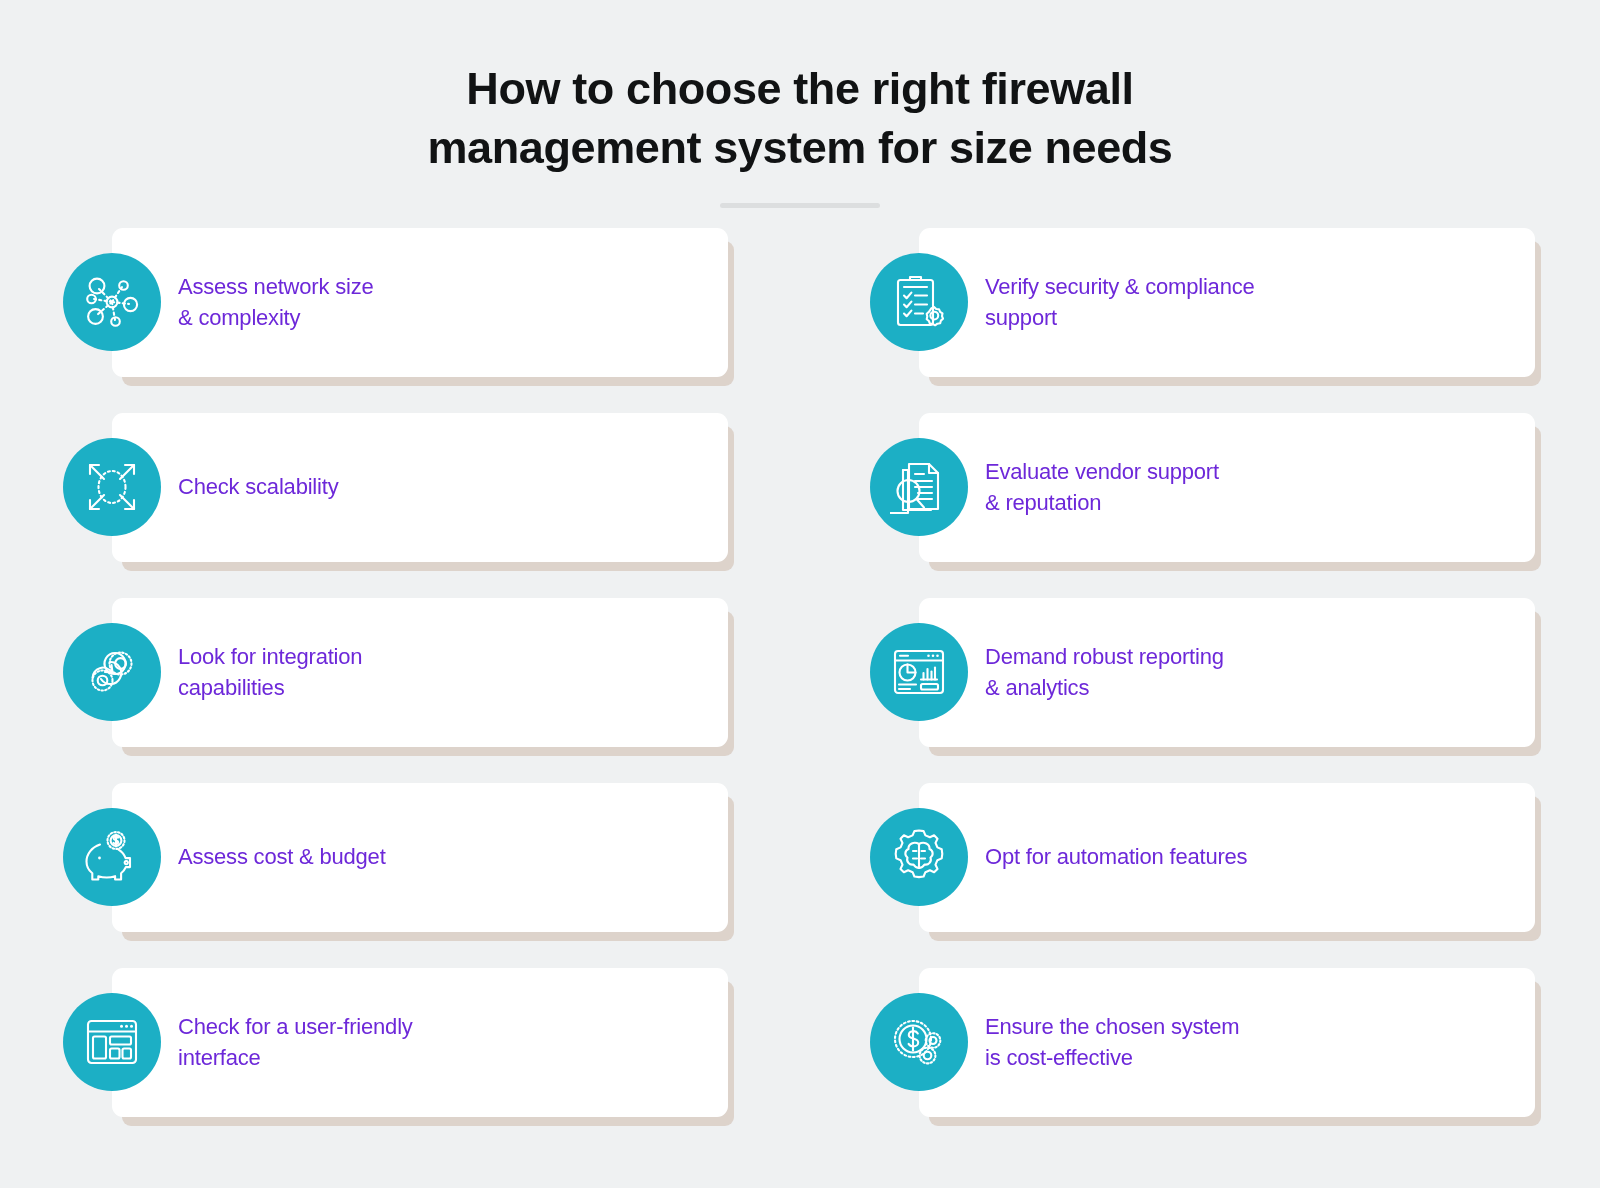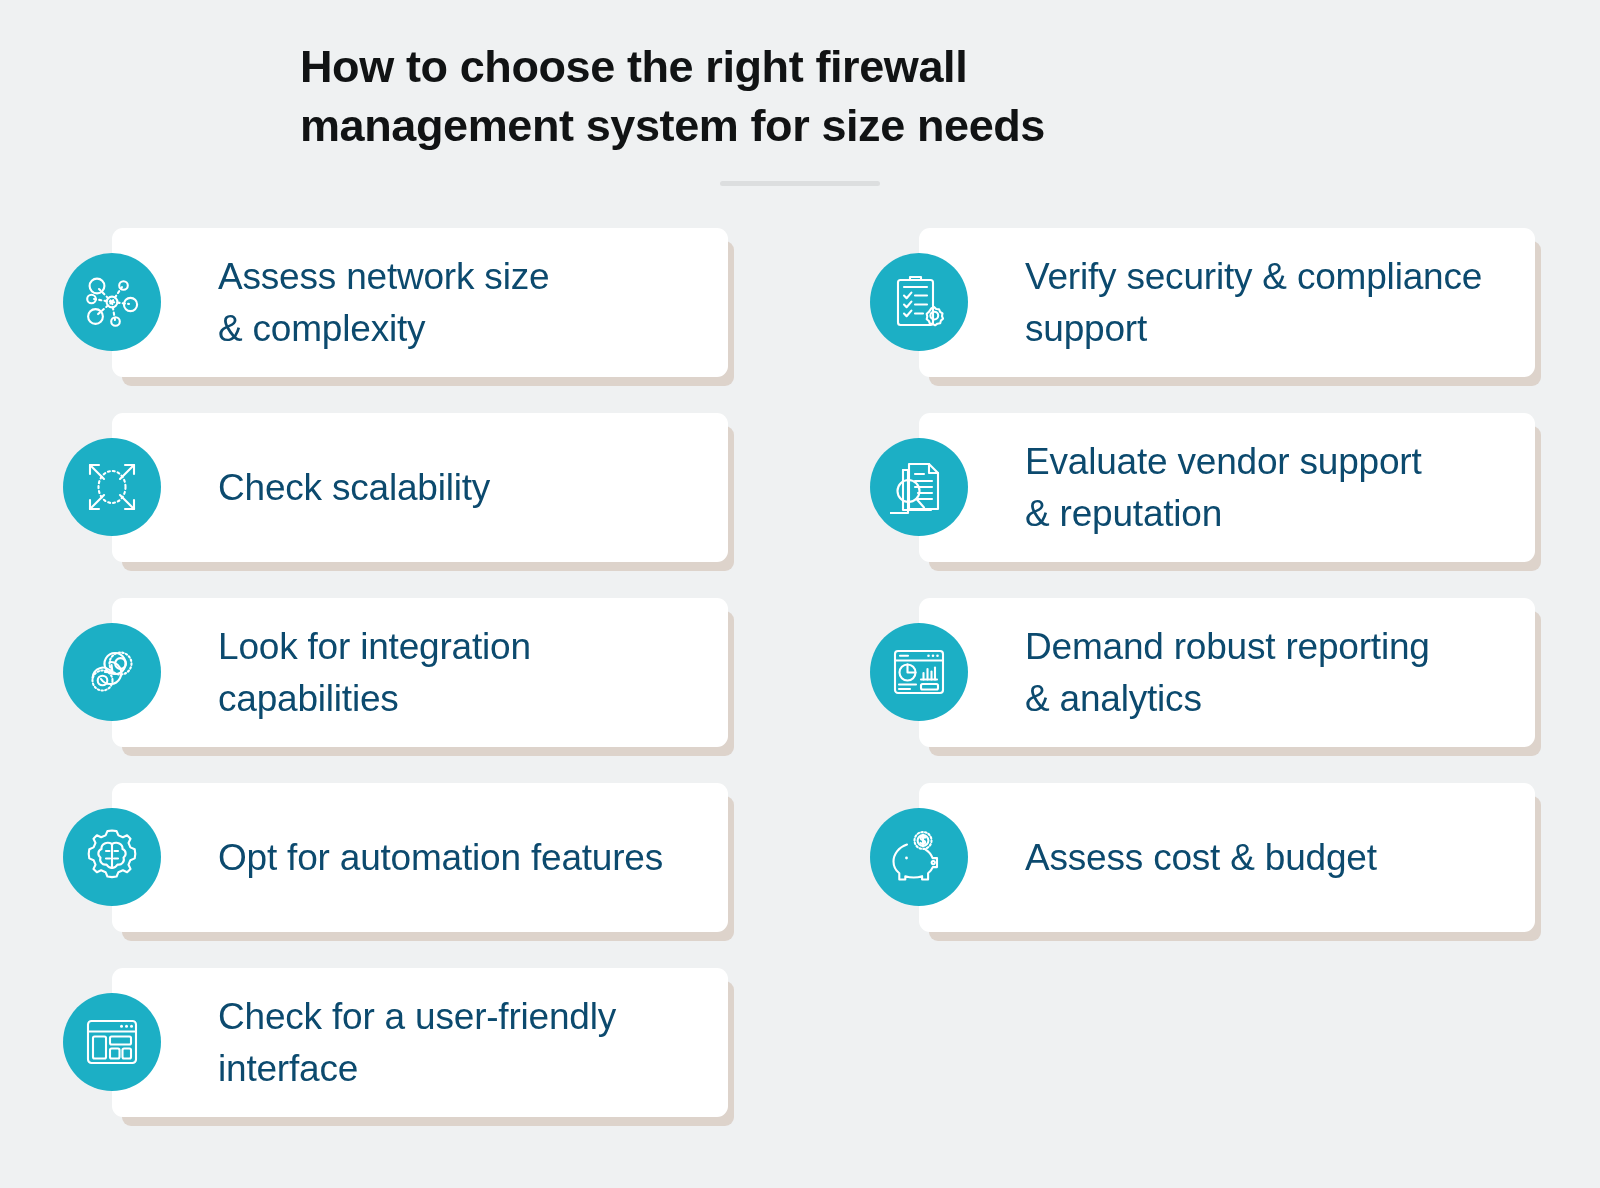--- a/index.html
+++ b/index.html
@@ -5,21 +5,21 @@
   html,body{margin:0;padding:0;}
   body{
     width:1600px;height:1188px;
     background:#eff1f2;
     font-family:"Liberation Sans","DejaVu Sans",sans-serif;
     overflow:hidden;
   }
   .page{position:relative;width:1600px;height:1188px;}
 
   
-  .header{padding-top:38px;}
+  .header{padding-top:60px;text-align:center;}
   .title{
     font-size:45px;line-height:1.3;font-weight:bold;color:#111314;
     letter-spacing:-0.4px;margin:0 auto;max-width:1000px;
   }
   .title .line{display:block;}
   .divider{
     width:160px;height:5px;background:#dcdedf;border-radius:3px;
     margin:26px auto 0 auto;
   }
 
@@ -35,22 +35,22 @@
   .cell{position:relative;height:149px;}
 
   .card{
     position:absolute;left:49px;top:0;
     width:616px;height:149px;
     background:#ffffff;border-radius:11px;
     box-shadow:8px 11px 0 -2px rgba(205,186,172,.55);
     display:flex;align-items:center;
   }
   .card-text{
-    margin-left:106px;
-    font-size:37px;line-height:1.38;color:#0c4a6e;
+    margin-left:66px;
+    font-size:22px;line-height:1.38;color:#6d28d9;
     font-weight:400;letter-spacing:-0.2px;
     white-space:pre-line;
   }
 
   .icon-badge{
     position:absolute;left:0;top:25px;
     width:98px;height:98px;border-radius:50%;
     background:#1cafc5;
     display:flex;align-items:center;justify-content:center;
     z-index:3;
@@ -213,48 +213,48 @@
         <line x1="45" y1="36.5" x2="45" y2="24.5"></line>
         <line x1="9" y1="41.5" x2="26" y2="41.5"></line>
         <line x1="9" y1="46" x2="20" y2="46"></line>
         <rect x="31" y="41" width="17" height="5.5" rx="1.5"></rect>
       </g>
           </svg>
         </div>
       </div>
       <div class="cell">
         <div class="card">
-          <span class="card-text">Opt for automation features</span>
-        </div>
-        <div class="icon-badge">
-          <svg width="60" height="60" viewBox="0 0 60 60">
-      <g style="fill:none;stroke:#ffffff;stroke-width:2.1;stroke-linecap:round;stroke-linejoin:round">
-        <path d="M30 3.5 l4.6 .6 l1.8 4.3 l4.5 1.9 l4.2 -2 l3.4 3.4 l-2 4.2 l1.9 4.5 l4.3 1.8 l.6 4.6 l-.6 4.6 l-4.3 1.8 l-1.9 4.5 l2 4.2 l-3.4 3.4 l-4.2 -2 l-4.5 1.9 l-1.8 4.3 l-4.6 .6 l-4.6 -.6 l-1.8 -4.3 l-4.5 -1.9 l-4.2 2 l-3.4 -3.4 l2 -4.2 l-1.9 -4.5 l-4.3 -1.8 l-.6 -4.6 l.6 -4.6 l4.3 -1.8 l1.9 -4.5 l-2 -4.2 l3.4 -3.4 l4.2 2 l4.5 -1.9 l1.8 -4.3 z"></path>
-        <path d="M30 17 v24"></path>
-        <path d="M30 17 c-5 -3 -11 0 -10.5 5 c-4 1.5 -4 6.5 -1 8.5 c-1.5 4 2 8 6 7 c1.5 2.5 4 3.5 5.5 3.5"></path>
-        <path d="M30 17 c5 -3 11 0 10.5 5 c4 1.5 4 6.5 1 8.5 c1.5 4 -2 8 -6 7 c-1.5 2.5 -4 3.5 -5.5 3.5"></path>
-        <path d="M24 24 h3.5 M24 31.5 h4 M36 24 h-3.5 M36 31.5 h-4"></path>
-      </g>
-          </svg>
-        </div>
-      </div>
-      <div class="cell">
-        <div class="card">
           <span class="card-text">Assess cost &amp; budget</span>
         </div>
         <div class="icon-badge">
           <svg width="60" height="58" viewBox="0 0 60 58">
       <g style="fill:none;stroke:#ffffff;stroke-width:2.1;stroke-linecap:round;stroke-linejoin:round">
         <path d="M18 16.5 c-8.5 2.8 -13.5 9.8 -13.5 17 c0 4.6 2.2 8.9 5.8 11.8 l0 6.2 h6 l0 -3.3 c2.5 .8 5.4 1.3 8.4 1.3 c3 0 5.9 -.5 8.4 -1.3 l0 3.3 h6 l0 -6.2 c2.1 -1.7 3.7 -3.8 4.7 -6.2 l4.2 0 l0 -9 l-4.4 0 c-1.3 -3.6 -3.9 -6.7 -7.4 -8.8"></path>
         <circle cx="17.5" cy="30" r="1.4" style="fill:#ffffff;stroke:none"></circle>
         <path d="M44.2 33 a1.6 1.6 0 1 0 .1 0"></path>
         <circle cx="34" cy="12.5" r="8.5" style="fill:none;stroke:#ffffff;stroke-width:2.1;stroke-linecap:round;stroke-linejoin:round;stroke-dasharray:1.6 2.2"></circle>
         <circle cx="34" cy="12.5" r="5.4"></circle>
         <path d="M36 9.6 a2.4 2.4 0 0 0 -2.2 -1.1 c-1.4 0 -2.2 .8 -2.2 1.8 c0 2.3 4.6 1.4 4.6 3.8 c0 1.1 -1 1.9 -2.4 1.9 a2.6 2.6 0 0 1 -2.3 -1.2"></path>
         <line x1="34" y1="6.6" x2="34" y2="18.4"></line>
+      </g>
+          </svg>
+        </div>
+      </div>
+      <div class="cell">
+        <div class="card">
+          <span class="card-text">Opt for automation features</span>
+        </div>
+        <div class="icon-badge">
+          <svg width="60" height="60" viewBox="0 0 60 60">
+      <g style="fill:none;stroke:#ffffff;stroke-width:2.1;stroke-linecap:round;stroke-linejoin:round">
+        <path d="M30 3.5 l4.6 .6 l1.8 4.3 l4.5 1.9 l4.2 -2 l3.4 3.4 l-2 4.2 l1.9 4.5 l4.3 1.8 l.6 4.6 l-.6 4.6 l-4.3 1.8 l-1.9 4.5 l2 4.2 l-3.4 3.4 l-4.2 -2 l-4.5 1.9 l-1.8 4.3 l-4.6 .6 l-4.6 -.6 l-1.8 -4.3 l-4.5 -1.9 l-4.2 2 l-3.4 -3.4 l2 -4.2 l-1.9 -4.5 l-4.3 -1.8 l-.6 -4.6 l.6 -4.6 l4.3 -1.8 l1.9 -4.5 l-2 -4.2 l3.4 -3.4 l4.2 2 l4.5 -1.9 l1.8 -4.3 z"></path>
+        <path d="M30 17 v24"></path>
+        <path d="M30 17 c-5 -3 -11 0 -10.5 5 c-4 1.5 -4 6.5 -1 8.5 c-1.5 4 2 8 6 7 c1.5 2.5 4 3.5 5.5 3.5"></path>
+        <path d="M30 17 c5 -3 11 0 10.5 5 c4 1.5 4 6.5 1 8.5 c1.5 4 -2 8 -6 7 c-1.5 2.5 -4 3.5 -5.5 3.5"></path>
+        <path d="M24 24 h3.5 M24 31.5 h4 M36 24 h-3.5 M36 31.5 h-4"></path>
       </g>
           </svg>
         </div>
       </div>
       <div class="cell">
         <div class="card">
           <span class="card-text">Check for a user-friendly
 interface</span>
         </div>
         <div class="icon-badge">
@@ -266,15 +266,35 @@
         <circle cx="43.5" cy="13.3" r="1.5" style="fill:#ffffff;stroke:none"></circle>
         <circle cx="48.5" cy="13.3" r="1.5" style="fill:#ffffff;stroke:none"></circle>
         <rect x="10" y="23.5" width="13" height="22" rx="1.5"></rect>
         <rect x="27" y="23.5" width="21" height="8" rx="1.5"></rect>
         <rect x="27" y="35.5" width="9.5" height="10" rx="1.5"></rect>
         <rect x="39.5" y="35.5" width="8.5" height="10" rx="1.5"></rect>
       </g>
           </svg>
         </div>
       </div>
+      <div class="cell">
+        <div class="card">
+          <span class="card-text">Ensure the chosen system
+is cost-effective</span>
+        </div>
+        <div class="icon-badge">
+          <svg width="60" height="60" viewBox="0 0 60 60">
+      <g style="fill:none;stroke:#ffffff;stroke-width:2.1;stroke-linecap:round;stroke-linejoin:round">
+        <circle cx="24" cy="27" r="18" style="fill:none;stroke:#ffffff;stroke-width:2.1;stroke-linecap:round;stroke-linejoin:round;stroke-dasharray:1.8 2.6"></circle>
+        <circle cx="24" cy="27" r="13.5"></circle>
+        <path d="M28.8 21.5 a4.6 4.6 0 0 0 -4.4 -2.3 c-2.9 0 -4.6 1.6 -4.6 3.7 c0 4.6 9.4 2.7 9.4 7.6 c0 2.2 -2 3.9 -4.8 3.9 a5.3 5.3 0 0 1 -4.8 -2.5"></path>
+        <line x1="24" y1="15.5" x2="24" y2="38.5"></line>
+        <circle cx="44" cy="28.5" r="7.3" style="fill:none;stroke:#ffffff;stroke-width:2.1;stroke-linecap:round;stroke-linejoin:round;stroke-dasharray:1.6 2.2"></circle>
+        <circle cx="44" cy="28.5" r="3.5"></circle>
+        <circle cx="38.5" cy="43.5" r="7.9" style="fill:none;stroke:#ffffff;stroke-width:2.1;stroke-linecap:round;stroke-linejoin:round;stroke-dasharray:1.6 2.2"></circle>
+        <circle cx="38.5" cy="43.5" r="3.8"></circle>
+      </g>
+          </svg>
+        </div>
+      </div>
     </div>
 
 </div>
 
 </body></html>

